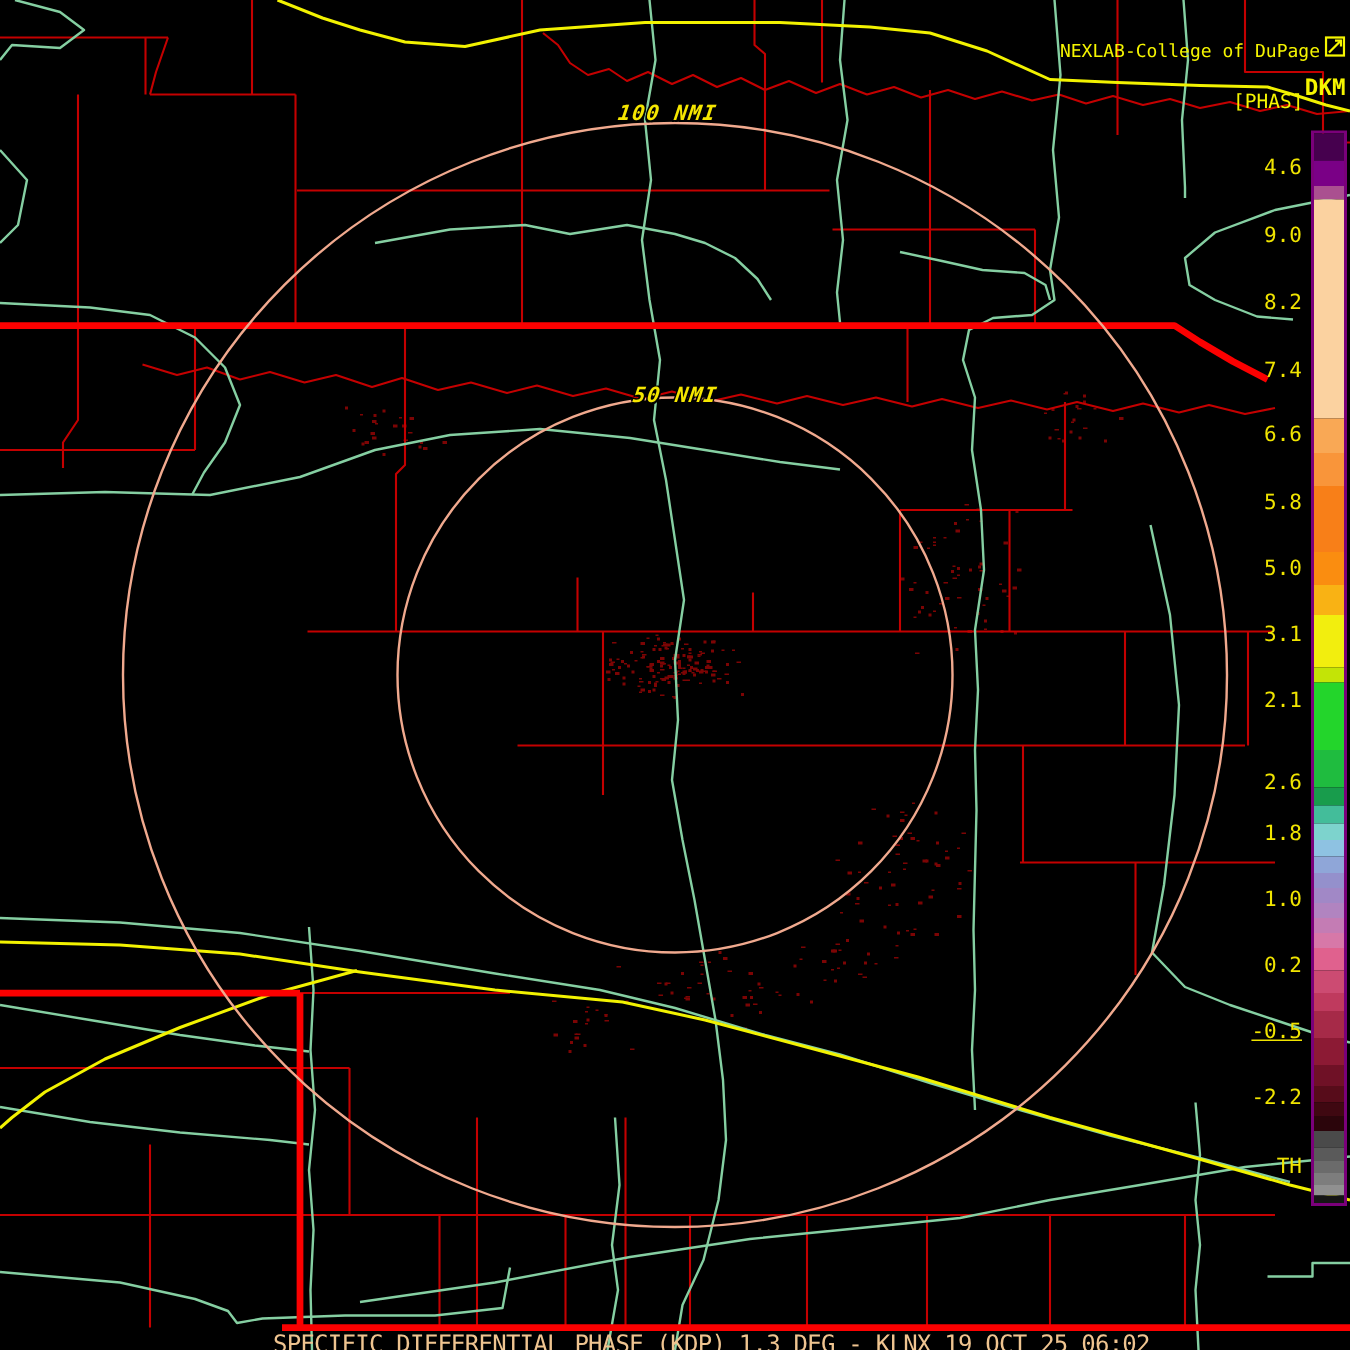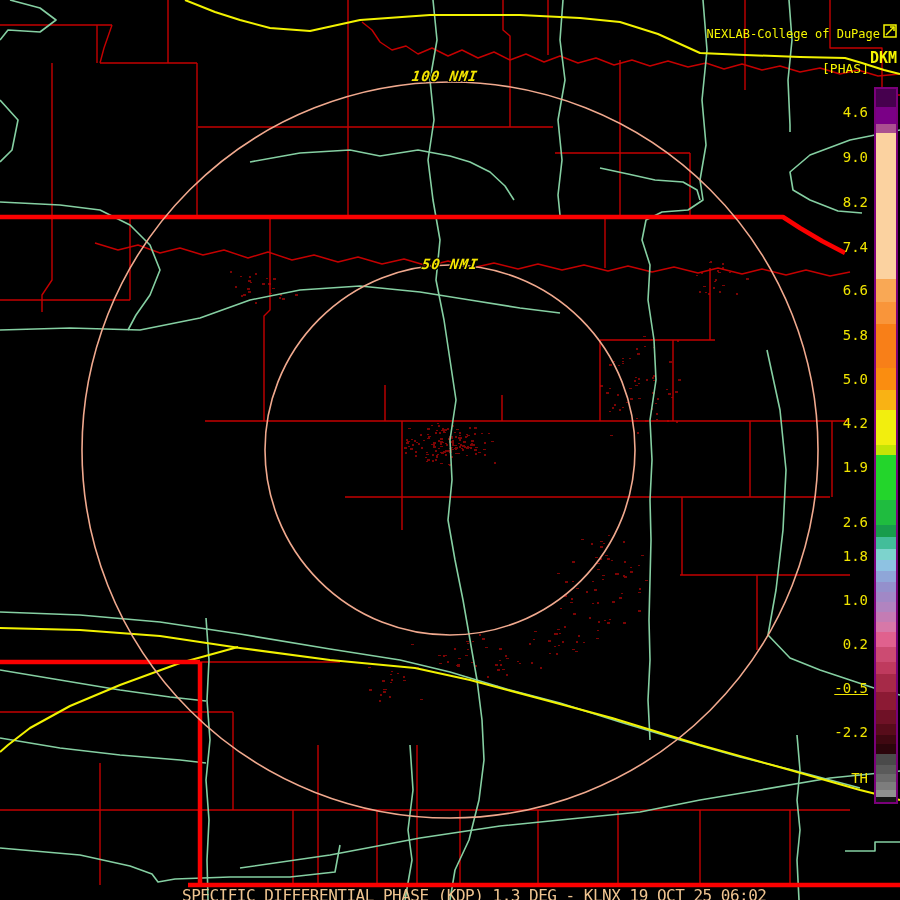--- a/index.html
+++ b/index.html
@@ -531,22 +531,22 @@
       <div class="band" style="height: 5px; background: rgb(21, 21, 21);"></div>
     </div>
   <div id="ticks">
       <div class="tick" style="top: 104px;">4.6</div>
       <div class="tick" style="top: 149px;">9.0</div>
       <div class="tick" style="top: 194px;">8.2</div>
       <div class="tick" style="top: 239px;">7.4</div>
       <div class="tick" style="top: 282px;">6.6</div>
       <div class="tick" style="top: 327px;">5.8</div>
       <div class="tick" style="top: 371px; margin-left: 44px;">5.0</div>
-      <div class="tick" style="top: 415px;">4.2</div>
-      <div class="tick" style="top: 459px;">1.9</div>
+      <div class="tick" style="top: 415px;">3.1</div>
+      <div class="tick" style="top: 459px;">2.1</div>
       <div class="tick" style="top: 504px; margin-top: 10px;">2.6</div>
       <div class="tick" style="top: 548px;">1.8</div>
       <div class="tick" style="top: 592px;">1.0</div>
       <div class="tick" style="top: 636px;">0.2</div>
       <div class="tick" style="top: 680px; text-decoration: underline;">-0.5</div>
       <div class="tick" style="top: 724px;">-2.2</div>
     </div>
   <div class="hud tick thlabel" id="thlab" style="top: 770px;">TH</div>
   <div class="hud unit">DKM</div>
   <div class="hud phas">[PHAS]</div>

